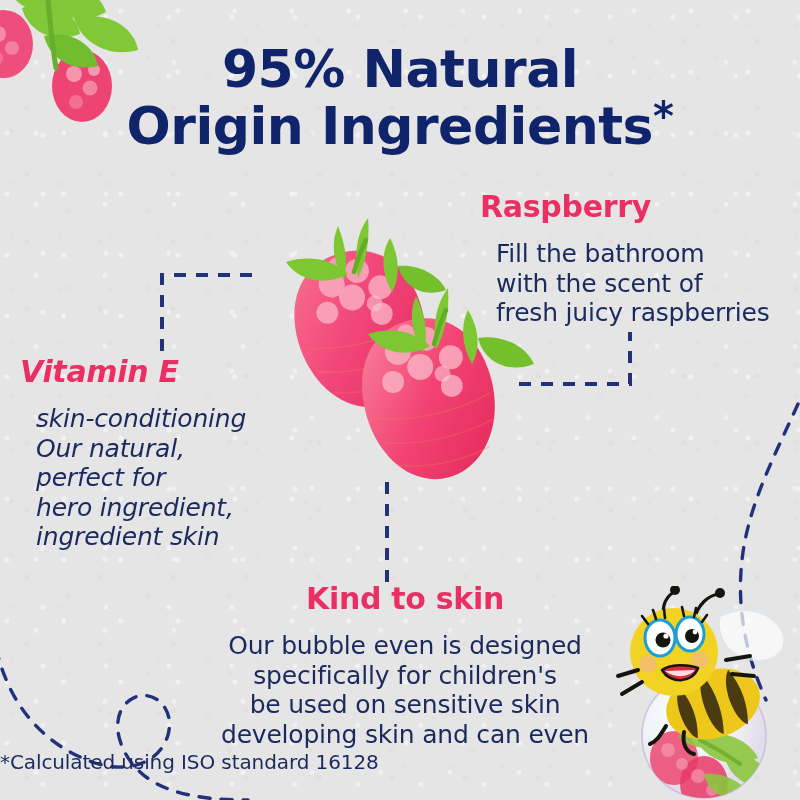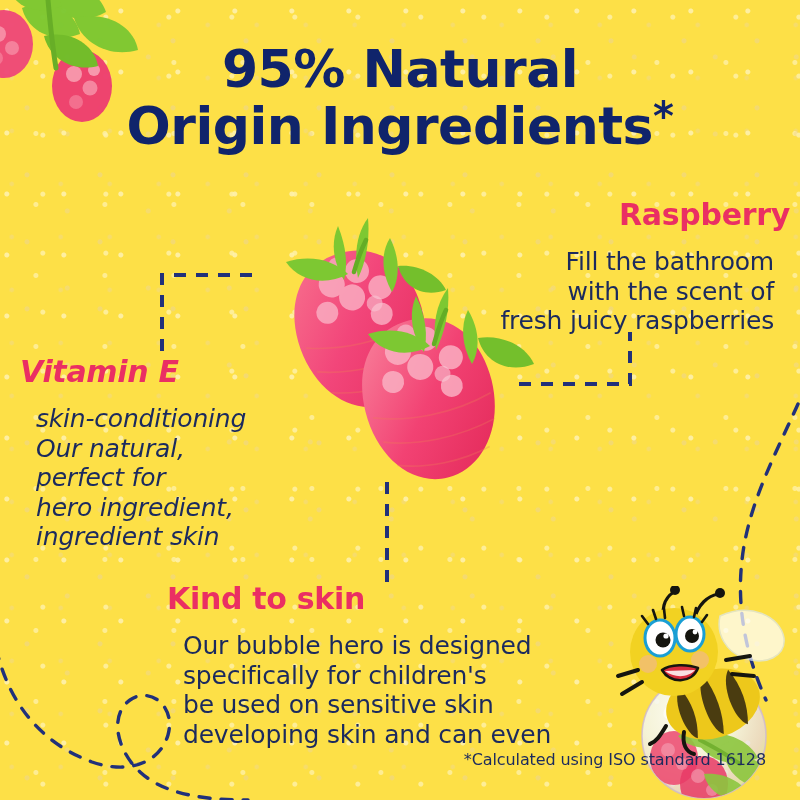--- a/index.html
+++ b/index.html
@@ -10,21 +10,21 @@
     width: 800px;
     height: 800px;
     overflow: hidden;
     font-family: "DejaVu Sans", sans-serif;
   }
 
   #canvas {
     position: relative;
     width: 800px;
     height: 800px;
-    background: #fde047;
+    background: #e5e5e5;
     overflow: hidden;
   }
 
   
   #paper-texture {
     position: absolute;
     inset: 0;
     pointer-events: none;
     opacity: .55;
     background-image:
@@ -75,47 +75,48 @@
   .callout-body {
     color: #1b2a5e;
     font-size: 25px;
     line-height: 1.18;
     letter-spacing: -0.2px;
     margin: 16px;
   }
   .callout-body div { white-space: nowrap; }
 
   #raspberry-callout {
-    top: 198px;
+    top: 190px;
     left: 480px;
     width: 310px;
-    text-align: right;
+    text-align: left;
   }
 
   #vitamin-callout {
     top: 355px;
     left: 20px;
     width: 290px;
     text-align: left;
     font-style: italic;
   }
 
   #kindtoskin-callout {
     top: 582px;
-    left: 167px;
+    left: 190px;
     width: 430px;
+    text-align: center;
   }
 
   #footnote {
     top: 750px;
     left: 0;
     width: 766px;
-    text-align: right;
+    text-align: left;
     color: #1b2a5e;
-    font-size: 16px;
+    font-size: 20px;
     letter-spacing: -0.1px;
   }
 
   
   #art-raspberry-center { top: 212px; left: 250px; width: 290px; height: 270px; }
   #art-raspberry-corner { top: -18px; left: -22px; width: 170px; height: 150px; }
   #art-bee            { top: 586px; left: 608px; width: 200px; height: 214px; }
   #connector-svg      { top: 0; left: 0; width: 800px; height: 800px; }
   #trail-svg          { top: 0; left: 0; width: 800px; height: 800px; z-index: 2; }
 </style>
@@ -360,21 +361,21 @@
       <div>Our natural,</div>
       <div>perfect for</div>
       <div>hero ingredient,</div>
       <div>ingredient skin</div>
     </div>
   </div>
 
   <div id="kindtoskin-callout" class="layer-text">
     <div class="callout-heading">Kind to skin</div>
     <div class="callout-body">
-      <div>Our bubble hero is designed</div>
+      <div>Our bubble even is designed</div>
       <div>specifically for children's</div>
       <div>be used on sensitive skin</div>
       <div>developing skin and can even</div>
     </div>
   </div>
 
   <div id="footnote" class="layer-text">*Calculated using ISO standard 16128</div>
 
 </div>
 

